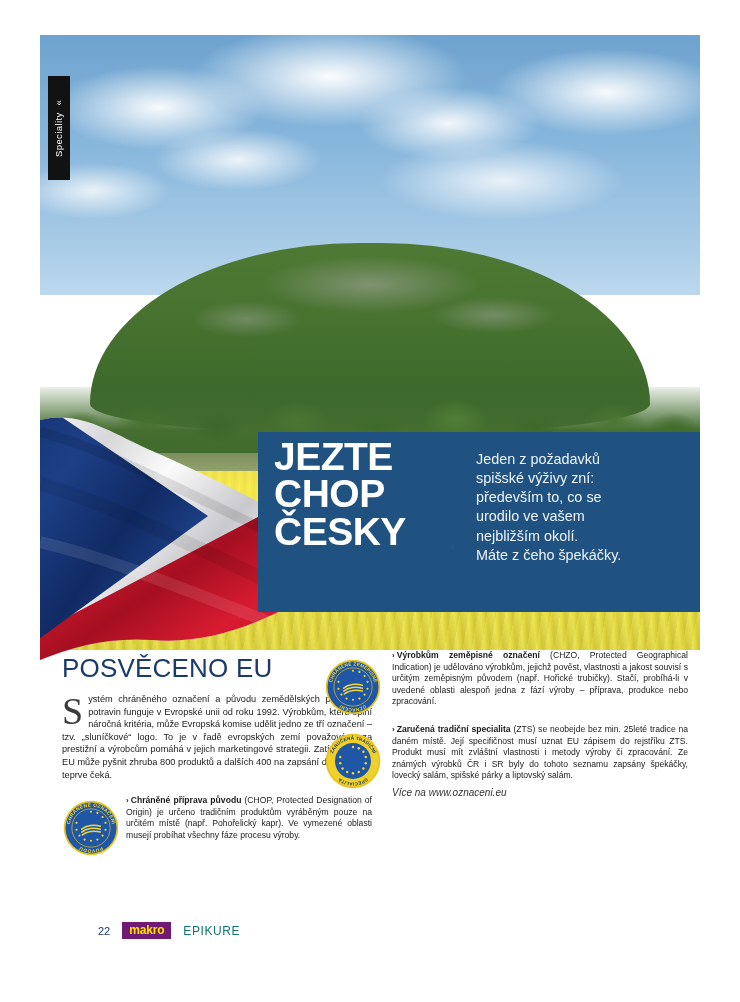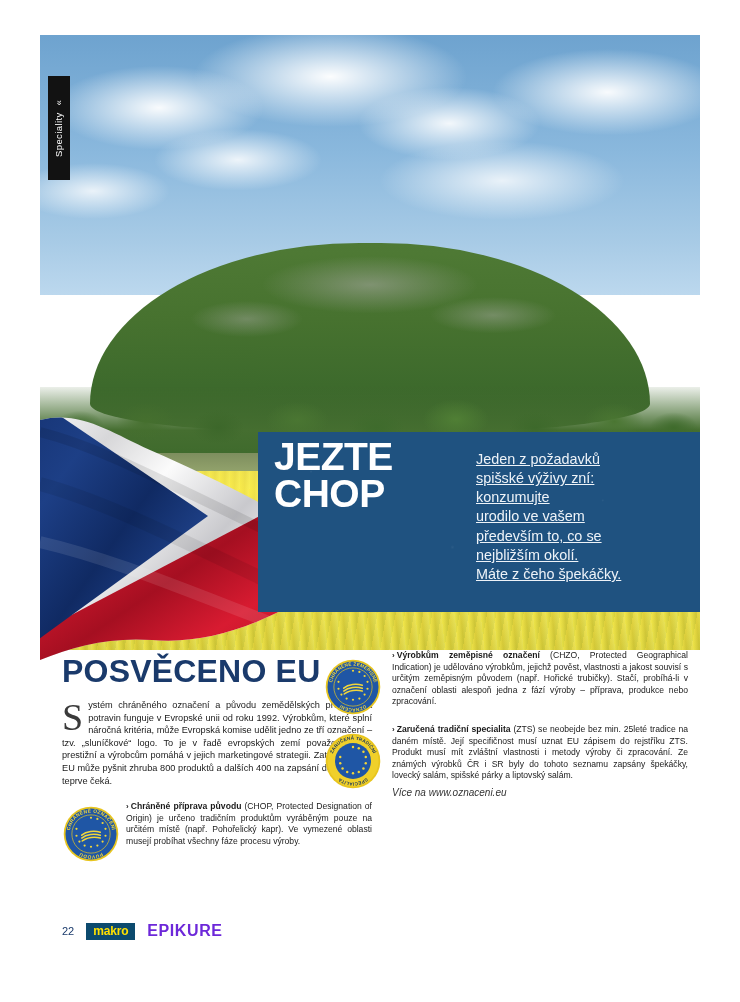--- a/index.html
+++ b/index.html
@@ -184,21 +184,21 @@
   }
   .headline div { white-space: nowrap; }
   .headline-sub {
     position: relative;
     padding: 18px 12px 0 6px;
     color: #eef3f8;
     font-size: 14.4px;
     line-height: 1.33;
     flex: 1;
   }
-  .headline-sub div { white-space: nowrap; text-decoration: underline; }
+  .headline-sub div { white-space: nowrap; }
 
   
   .content {
     position: absolute;
     left: 0; top: 650px;
     width: 740px;
     height: 352px;
     background: #ffffff;
   }
 
@@ -210,24 +210,24 @@
   }
   .col-right {
     position: absolute;
     left: 392px;
     top: 0;
     width: 296px;
   }
 
   .section-title {
     color: #1a3a6b;
-    font-size: 32px;
+    font-size: 26px;
     line-height: 1;
     letter-spacing: 0.2px;
-    font-weight: bold;
+    font-weight: normal;
     font-stretch: condensed;
     margin: 5px 0 12px 0;
     white-space: nowrap;
   }
 
   .body-text {
     font-size: 9.2px;
     line-height: 12.6px;
     text-align: justify;
     color: #1a1a1a;
@@ -295,35 +295,36 @@
     left: 62px;
     top: 922px;
     display: flex;
     align-items: center;
     gap: 12px;
   }
   .page-num {
     color: #1a3a6b;
     font-size: 11px;
     font-weight: normal;
+    margin-left: 36px;
   }
   .makro-logo {
-    background: #0c4a6e;
+    background: #701a75;
     color: #ffe000;
     font-weight: bold;
     font-size: 12px;
     letter-spacing: -0.2px;
     padding: 2px 7px 3px 7px;
     line-height: 1;
   }
   .epikure {
-    color: #6d28d9;
-    font-size: 16px;
+    color: #0f766e;
+    font-size: 12px;
     letter-spacing: 0.6px;
-    font-weight: bold;
+    font-weight: normal;
   }
 </style>
 </head>
 <body>
 
 <div class="page">
 
   <div class="hero">
     <div class="sky"></div>
     <div class="hill"></div>
@@ -385,27 +386,27 @@
         <path d="M0,92 C60,108 130,142 250,200" stroke="rgba(0,0,0,0.08)" stroke-width="14" fill="none"></path>
         <path d="M0,150 C70,166 140,196 250,238" stroke="rgba(255,255,255,0.10)" stroke-width="12" fill="none"></path>
       </g>
     </svg>
   </div>
 
   <div class="headline-box">
     <div class="headline">
       <div>JEZTE</div>
       <div>CHOP</div>
+      <div>ČESKY</div>
     </div>
     <div class="headline-sub">
       <div>Jeden z požadavků</div>
       <div>spišské výživy zní:</div>
-      <div>konzumujte</div>
+      <div>především to, co se</div>
       <div>urodilo ve vašem</div>
-      <div>především to, co se</div>
       <div>nejbližším okolí.</div>
       <div>Máte z čeho špekáčky.</div>
     </div>
   </div>
 
   <div class="content">
 
     <div class="col-left">
       <div class="section-title">POSVĚCENO EU</div>
 
@@ -493,21 +494,21 @@
                 <circle cx="25" cy="41" r="1.9"></circle>
             </g>
             <g stroke="#f2d63a" stroke-width="2.6" fill="none" stroke-linecap="round">
               <path d="M34,52 C42,45 56,44 66,47"></path>
               <path d="M34,57 C42,50 56,49 66,52"></path>
               <path d="M35,62 C44,56 57,55 66,57"></path>
             </g>
           </svg>
         </div>
         <div class="rb-inner">
-          <p class="bullet-text"><span class="arrow">›</span><b>Výrobkům zeměpisné označení</b> <span>(CHZO, Protected Geographical Indication) je udělováno výrobkům, jejichž pověst, vlastnosti a jakost souvisí s určitým zeměpisným původem (např. Hořické trubičky). Stačí, probíhá-li v označení oblasti alespoň jedna z fází výroby – příprava, produkce nebo zpracování.</span></p>
+          <p class="bullet-text"><span class="arrow">›</span><b>Výrobkům zeměpisné označení</b> <span>(CHZO, Protected Geographical Indication) je udělováno výrobkům, jejichž pověst, vlastnosti a jakost souvisí s určitým zeměpisným původem (např. Hořické trubičky). Stačí, probíhá-li v uvedené oblasti alespoň jedna z fází výroby – příprava, produkce nebo zpracování.</span></p>
         </div>
       </div>
 
       <div class="rb" style="margin-top:16px;">
         <div class="seal-abs">
           <svg class="seal" width="58" height="62" viewBox="0 0 100 100">
             <defs>
               <path id="arcTop3" d="M 50,50 m -37,0 a 37,37 0 1,1 74,0" fill="none"></path>
               <path id="arcBot3" d="M 50,50 m 37,0 a 37,37 0 1,1 -74,0" fill="none"></path>
             </defs>

